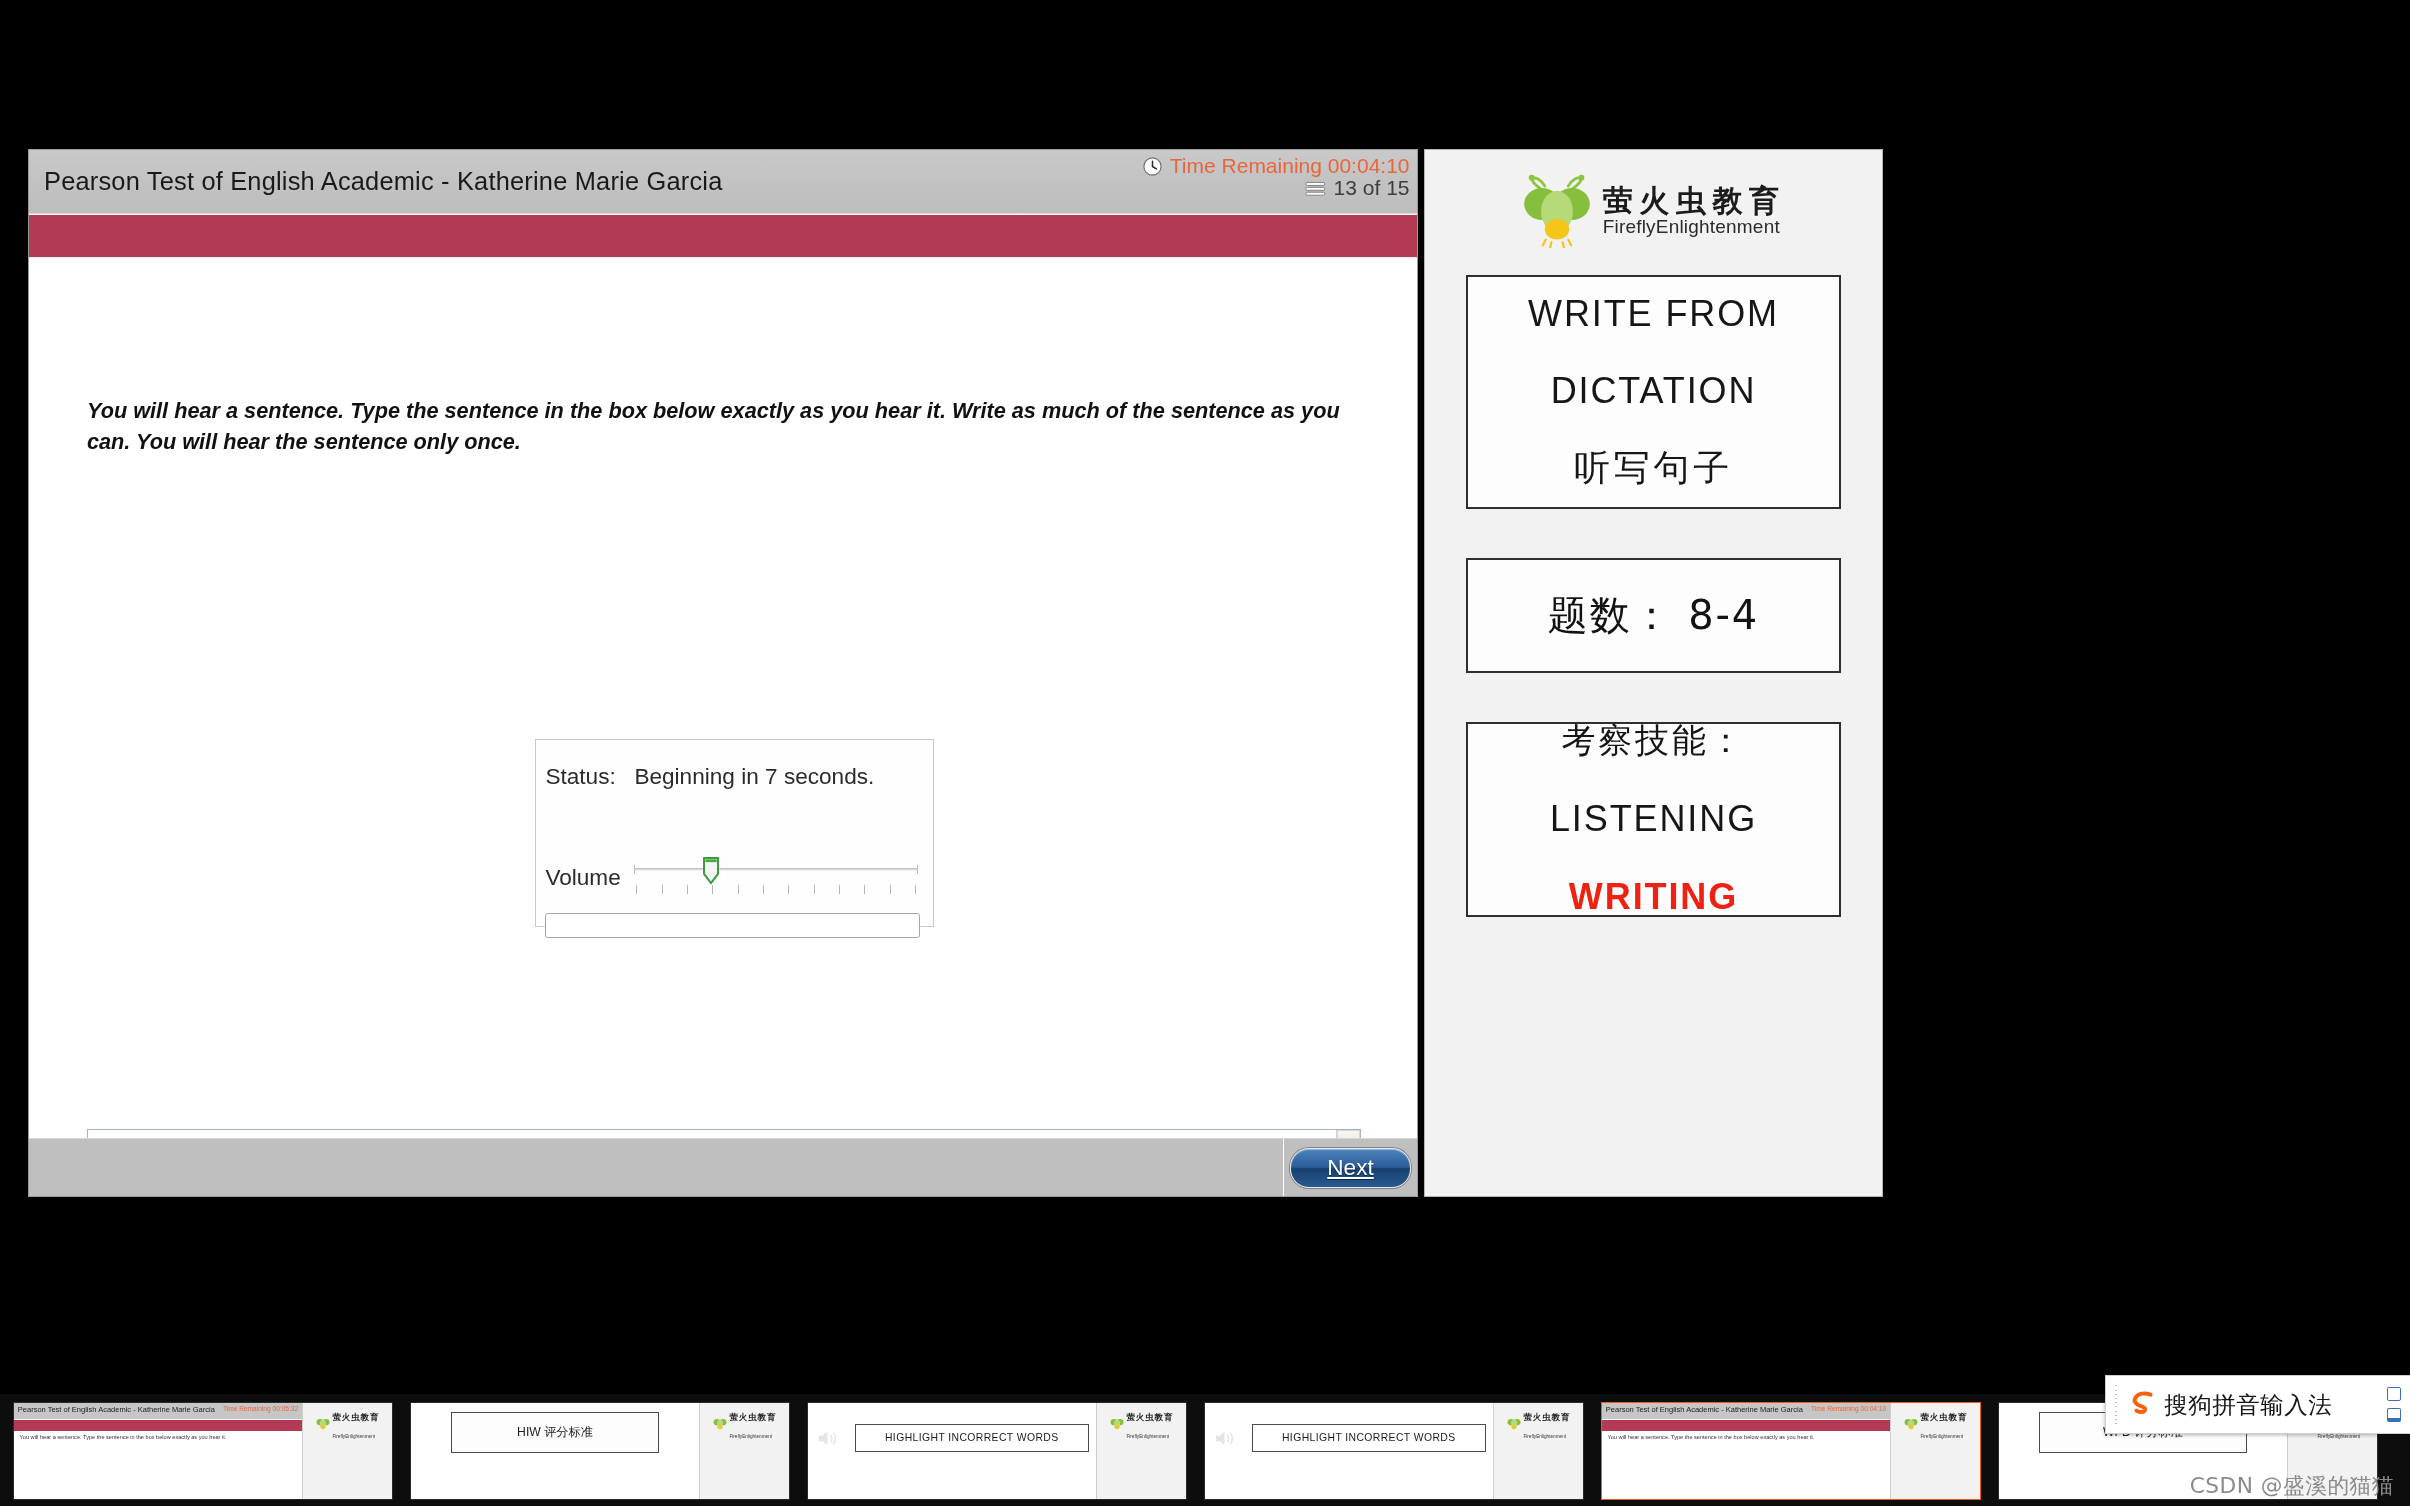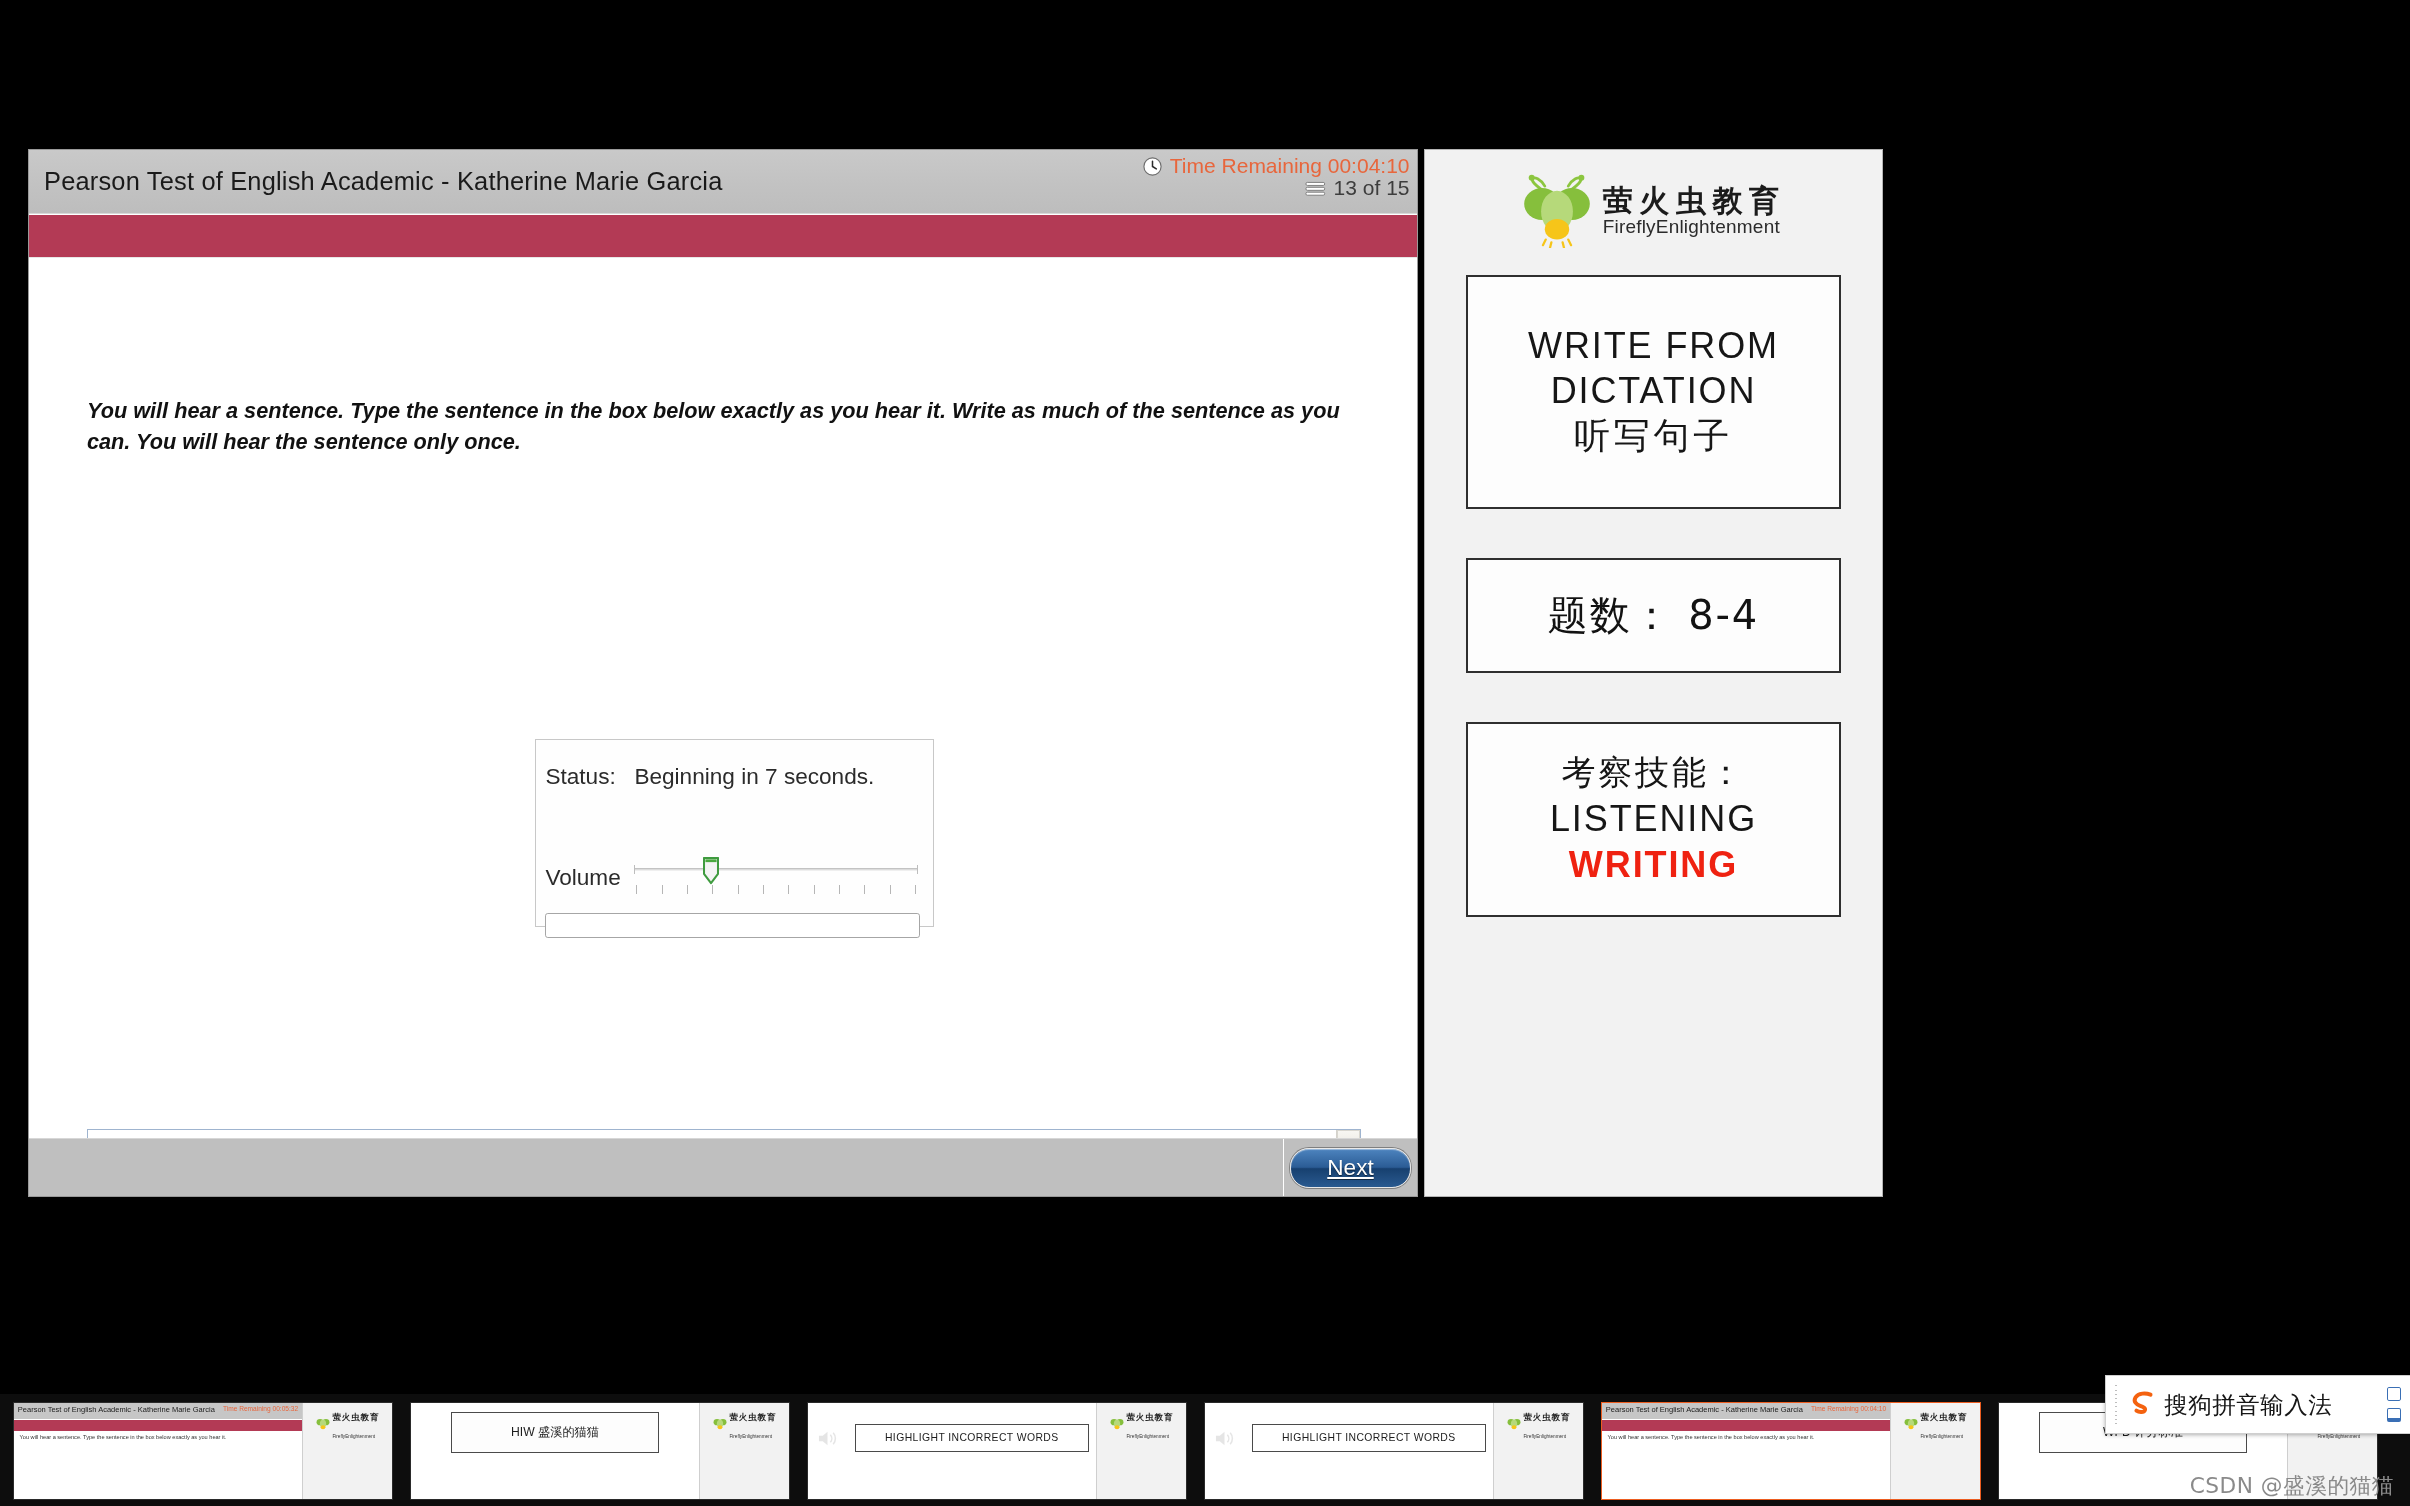--- a/index.html
+++ b/index.html
@@ -188,20 +188,21 @@
     font-family: "Liberation Sans", sans-serif; line-height: 1.1;
   }
 
   .info-card {
     background: #fdfdfd;
     border: 2.8px solid #2f2f2f;
     margin: 0 41px 49px 41px;
     display: flex; flex-direction: column;
     align-items: center; justify-content: center;
     text-align: center;
+    gap: 32px;
   }
   #card-task { height: 234px; margin-top: 21px; }
   #card-count { height: 115px; }
   #card-skills { height: 195px; }
 
   .card-line-en {
     font-size: 36px; color: #161616; letter-spacing: 1.9px;
     font-family: "Liberation Sans", sans-serif; line-height: 1.24;
     font-weight: 300;
   }
@@ -466,21 +467,21 @@
               </svg>
             <span><span class="thumb-logo-cn">萤火虫教育</span><br><span class="thumb-logo-en">FireflyEnlightenment</span></span>
           </span>
         </div>
       </div>
     </div>
 
     <div class="thumb">
       <div class="thumb-half">
         <div class="thumb-main">
-          <div class="thumb-box">HIW 盛溪的猫猫</div>
+          <div class="thumb-box">HIW 评分标准</div>
         </div>
         <div class="thumb-side">
           <span class="thumb-logo-wrap">
             <svg class="mini-bug" viewBox="0 0 76 80">
                 <ellipse cx="22" cy="33" rx="19" ry="17" fill="#86bf3c"></ellipse>
                 <ellipse cx="54" cy="33" rx="19" ry="17" fill="#86bf3c"></ellipse>
                 <ellipse cx="38" cy="41" rx="17" ry="22" fill="#b6d97a"></ellipse>
                 <ellipse cx="38" cy="60" rx="13" ry="11" fill="#f6c519"></ellipse>
               </svg>
             <span><span class="thumb-logo-cn">萤火虫教育</span><br><span class="thumb-logo-en">FireflyEnlightenment</span></span>

